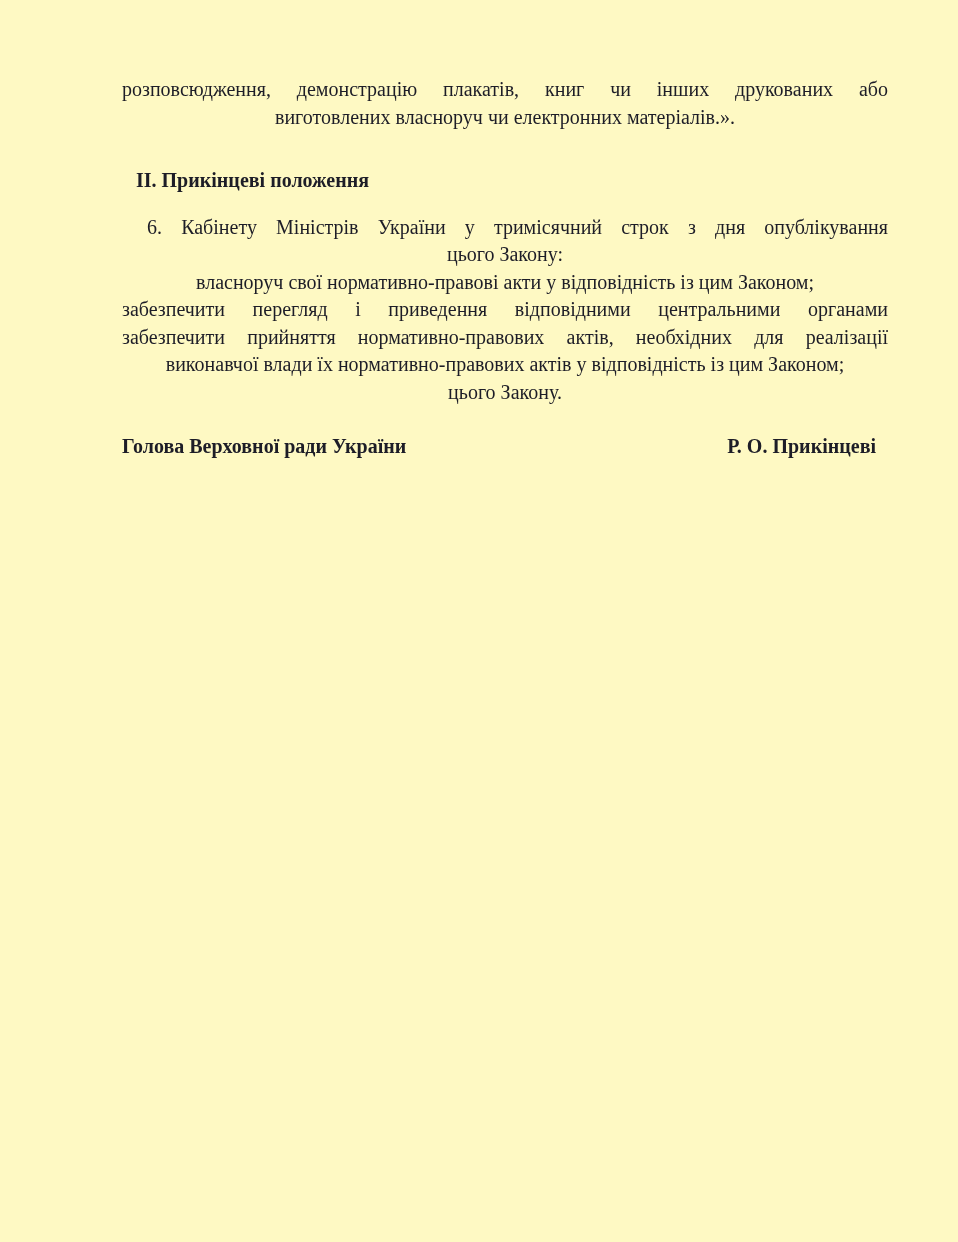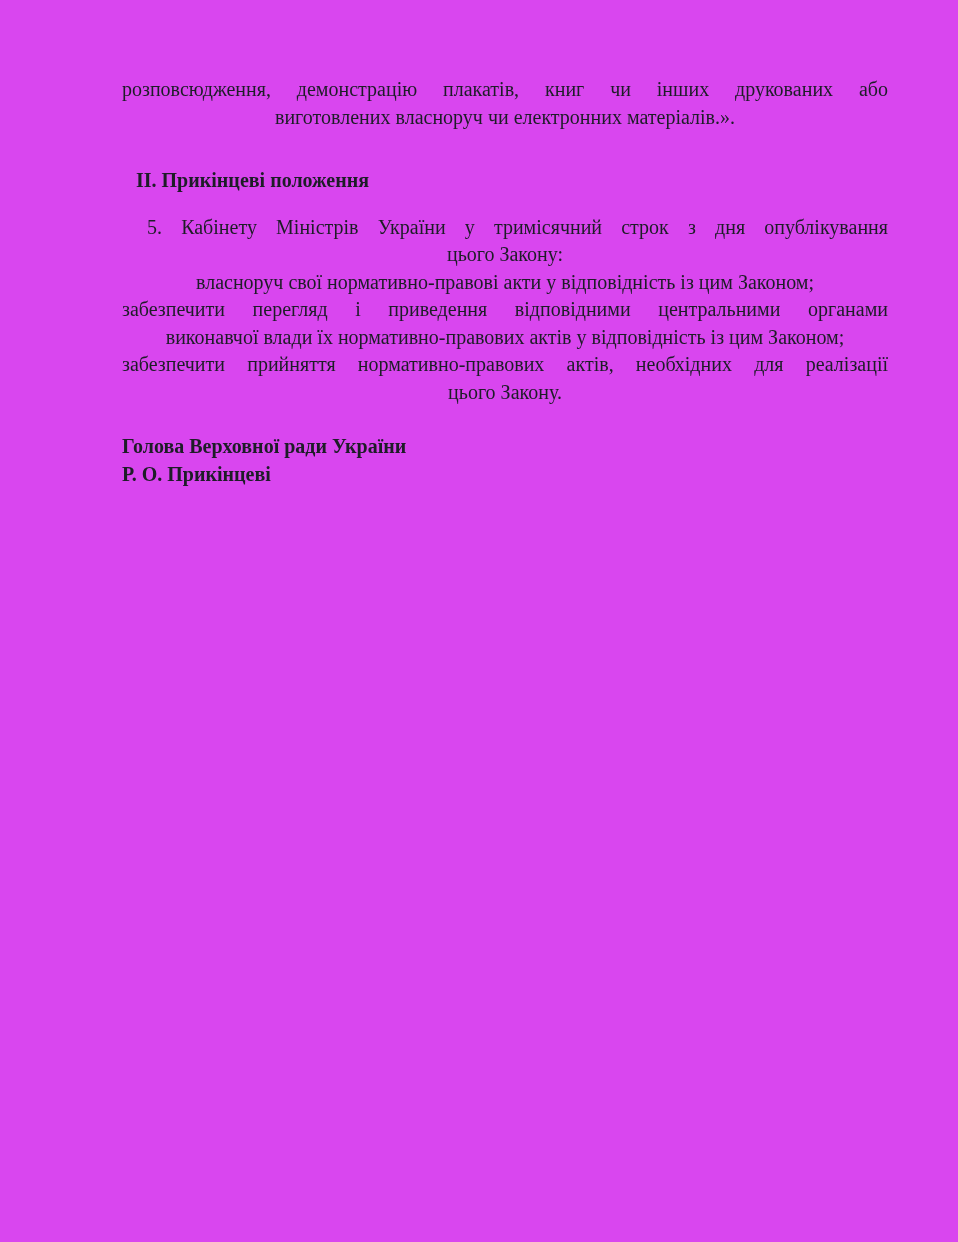--- a/index.html
+++ b/index.html
@@ -6,21 +6,21 @@
   html, body {
     margin: 0;
     padding: 0;
     background: #ffffff;
   }
   .page {
     position: relative;
     width: 958px;
     height: 1242px;
     box-sizing: border-box;
-    background: #d946ef;
+    background: #fef9c3;
     padding: 76px 70px 0 122px;
     font-family: "Liberation Serif", "DejaVu Serif", serif;
     font-size: 20px;
     line-height: 27.5px;
     color: #1d1d27;
     overflow: hidden;
   }
   .line {
     text-align: center;
     white-space: normal;
@@ -43,42 +43,41 @@
   .body-block {
     margin-top: 19px;
   }
   .signature-row {
     margin-top: 27px;
     display: flex;
     justify-content: space-between;
     align-items: baseline;
     font-weight: bold;
     padding-right: 12px;
-    flex-direction: column;
   }
 </style>
 </head>
 <body>
 
 <div class="page">
 
   <div class="closing-paragraph">
     <div class="line stretch">розповсюдження, демонстрацію плакатів, книг чи інших друкованих або</div>
     <div class="line">виготовлених власноруч чи електронних матеріалів.».</div>
   </div>
 
   <div class="section-heading">ІІ. Прикінцеві положення</div>
 
   <div class="body-block">
-    <div class="line indent stretch">5. Кабінету Міністрів України у тримісячний строк з дня опублікування</div>
+    <div class="line indent stretch">6. Кабінету Міністрів України у тримісячний строк з дня опублікування</div>
     <div class="line">цього Закону:</div>
     <div class="line">власноруч свої нормативно-правові акти у відповідність із цим Законом;</div>
     <div class="line stretch">забезпечити перегляд і приведення відповідними центральними органами</div>
+    <div class="line stretch">забезпечити прийняття нормативно-правових актів, необхідних для реалізації</div>
     <div class="line">виконавчої влади їх нормативно-правових актів у відповідність із цим Законом;</div>
-    <div class="line stretch">забезпечити прийняття нормативно-правових актів, необхідних для реалізації</div>
     <div class="line">цього Закону.</div>
   </div>
 
   <div class="signature-row">
     <span>Голова Верховної ради України</span>
     <span>Р. О. Прикінцеві</span>
   </div>
 
 </div>
 

